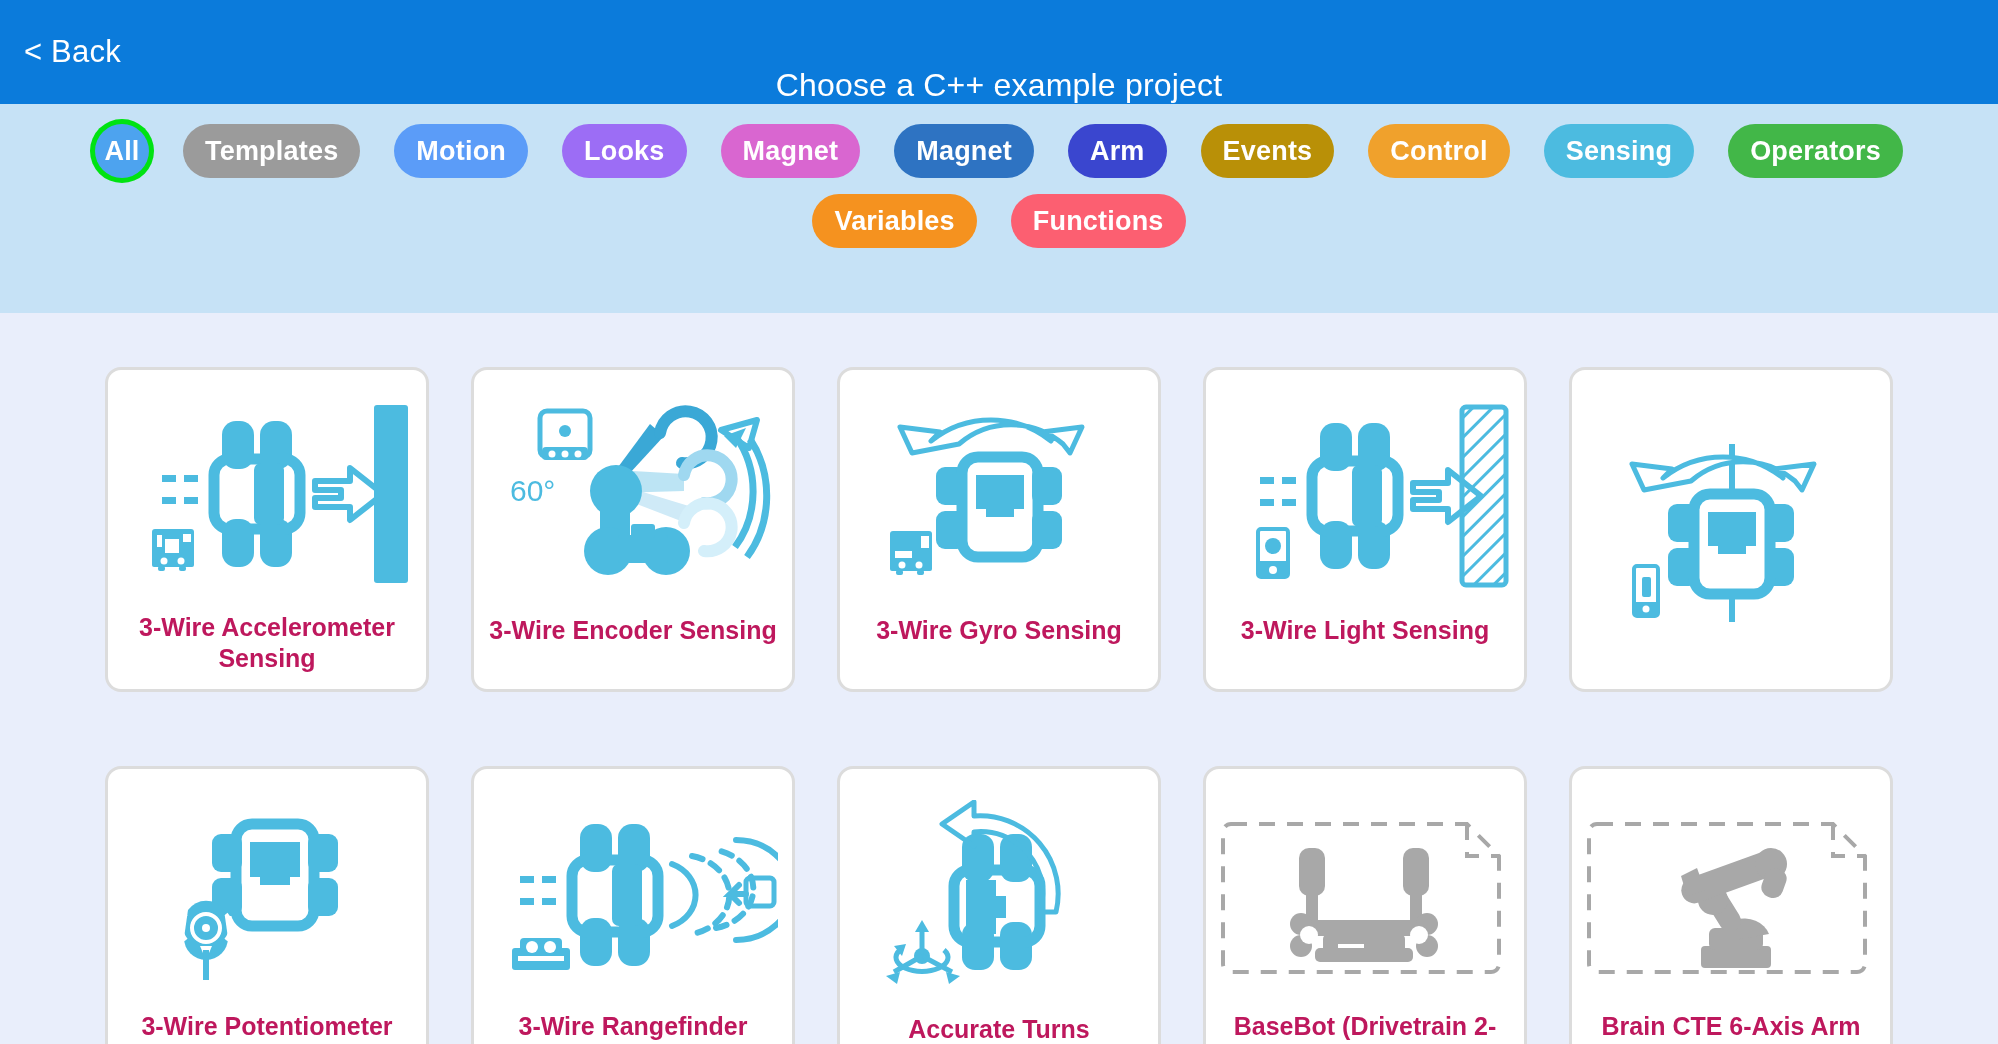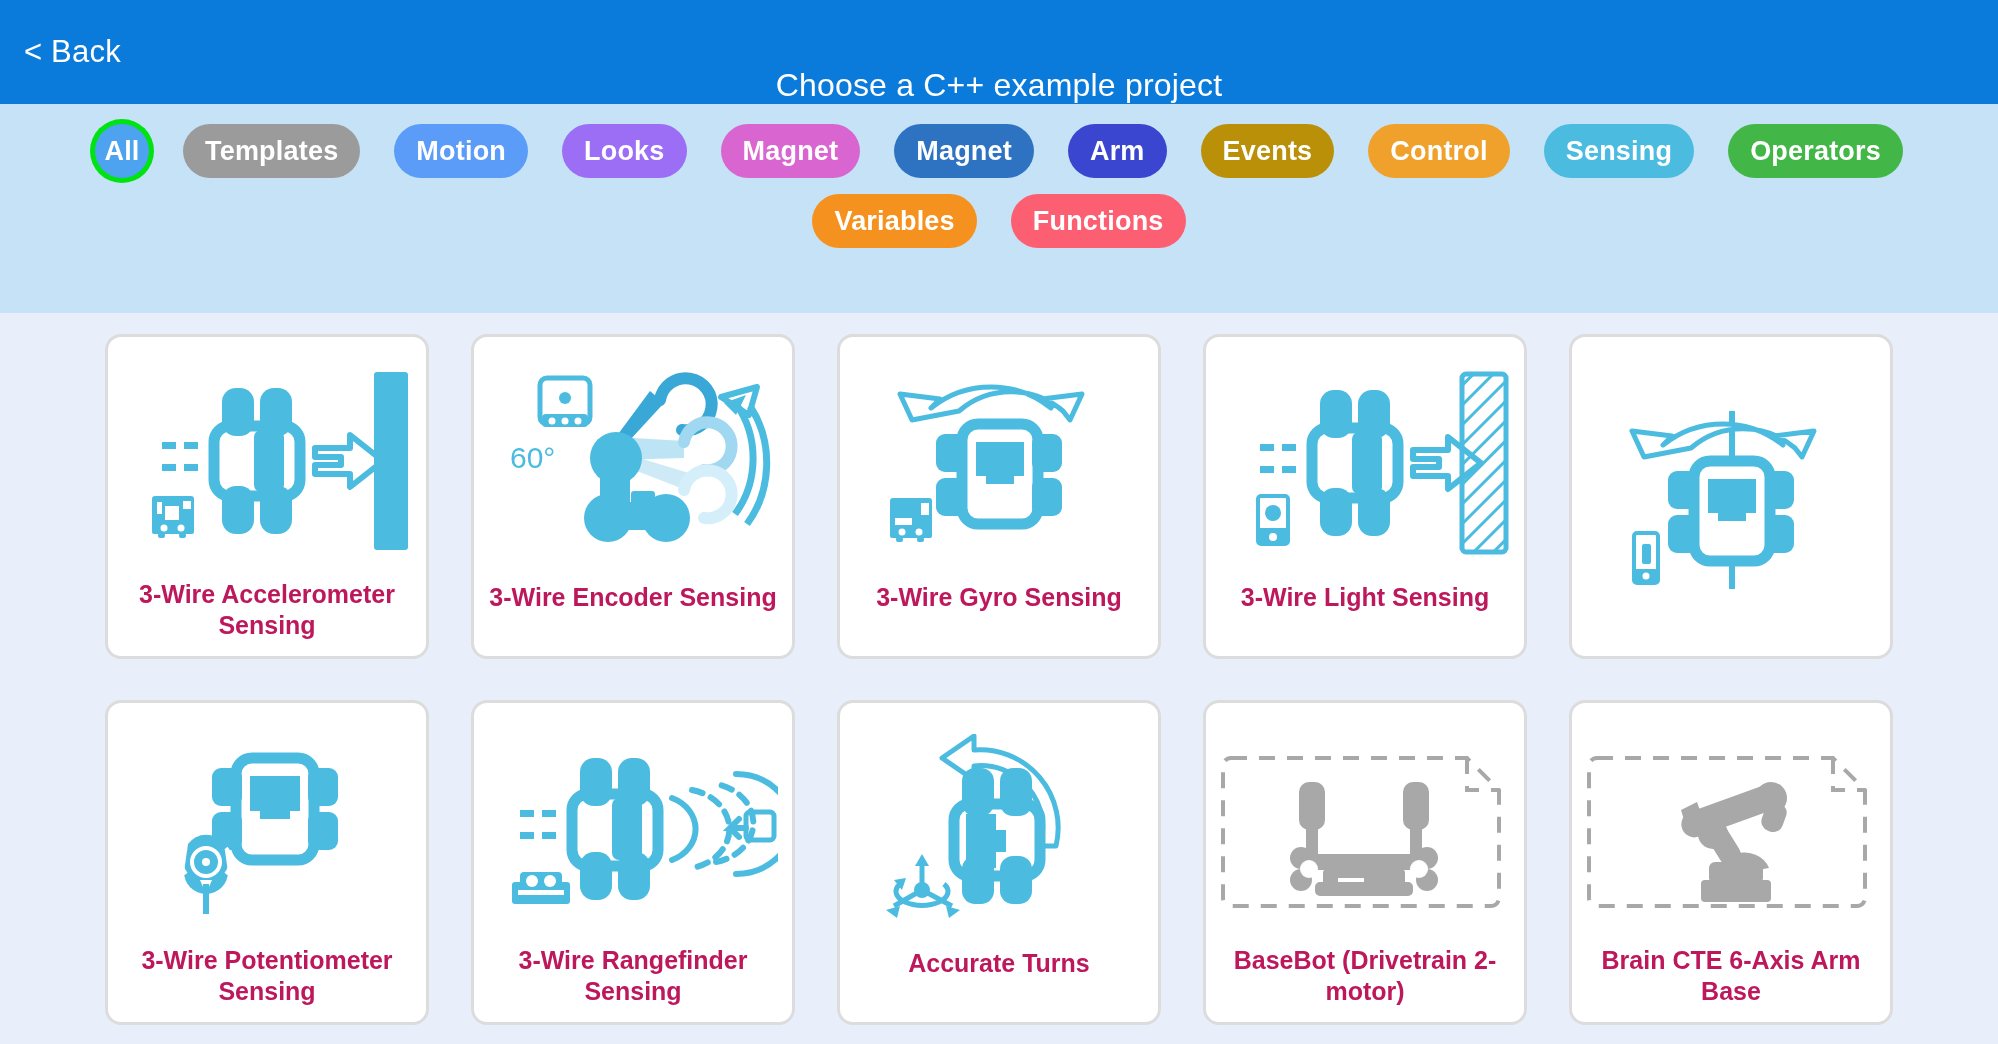--- a/index.html
+++ b/index.html
@@ -103,20 +103,21 @@
     width: 324px;
     height: 325px;
     background: #ffffff;
     border: 3px solid #dcdcdc;
     border-radius: 16px;
     display: flex;
     flex-direction: column;
     align-items: center;
     cursor: pointer;
     overflow: hidden;
+    margin-top: 33px;
   }
   .card-art {
     flex: 1 1 auto;
     width: 100%;
     display: flex;
     align-items: center;
     justify-content: center;
     padding-top: 6px;
   }
   .card-art svg { display: block; }

